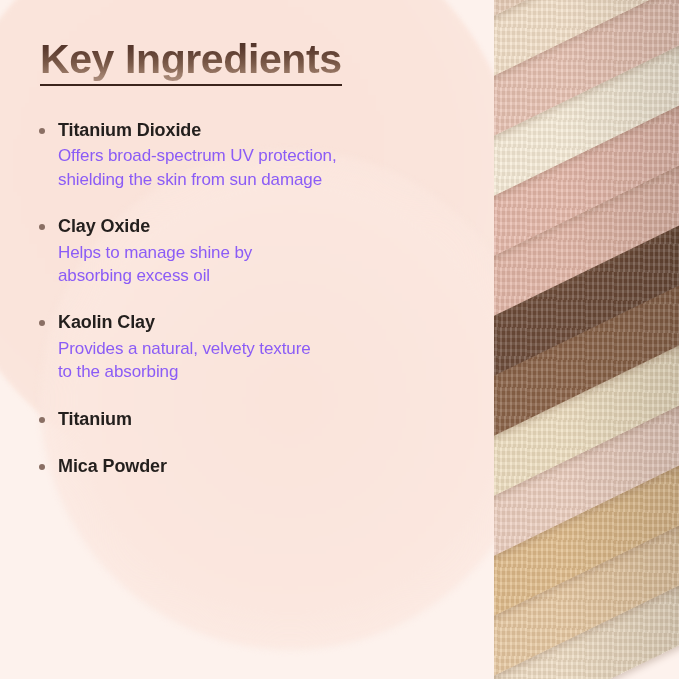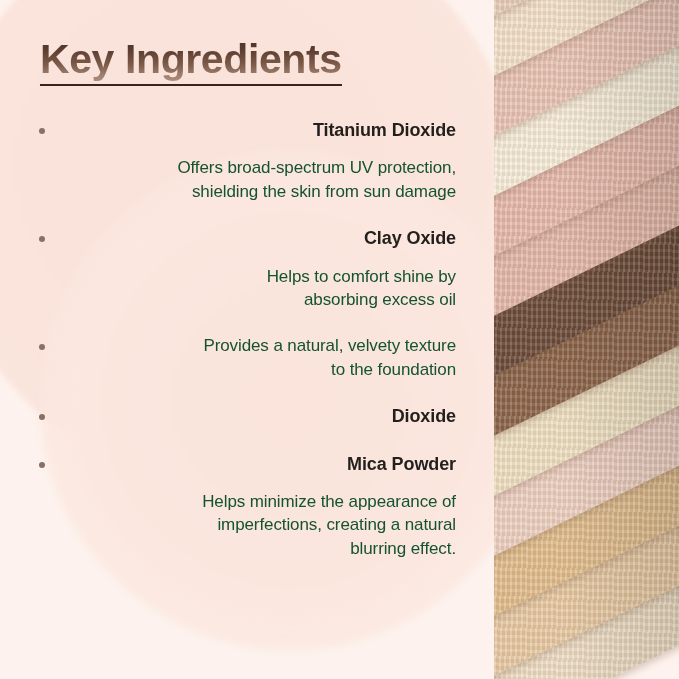--- a/index.html
+++ b/index.html
@@ -80,21 +80,20 @@
 
   
   .ing-list {
     position: absolute;
     left: 36px;
     top: 118px;
     width: 420px;
     list-style: none;
     margin: 0;
     padding: 0;
-    text-align: right;
   }
   .ing-item {
     position: relative;
     padding-left: 22px;
     margin-bottom: 23px;
   }
   .ing-item:last-child { margin-bottom: 0; }
 
   .bullet-dot {
     position: absolute;
@@ -110,23 +109,23 @@
     font-size: 18px;
     font-weight: 700;
     color: #231f1d;
     line-height: 1.35;
     letter-spacing: -0.1px;
   }
   .ing-desc {
     display: block;
     font-size: 17px;
     font-weight: 300;
-    color: #14532d;
+    color: #8b5cf6;
     line-height: 1.38;
-    margin-top: 14px;
+    margin-top: 2px;
     letter-spacing: -0.1px;
     white-space: pre-line;
   }
 
   
   .powder-strip {
     position: absolute;
     right: 0;
     top: 0;
     width: 185px;
@@ -213,38 +212,36 @@
     <ul class="ing-list">
       <li class="ing-item">
         <span class="bullet-dot"></span>
         <span class="ing-name">Titanium Dioxide</span>
         <span class="ing-desc">Offers broad-spectrum UV protection,
 shielding the skin from sun damage</span>
       </li>
       <li class="ing-item">
         <span class="bullet-dot"></span>
         <span class="ing-name">Clay Oxide</span>
-        <span class="ing-desc">Helps to comfort shine by
+        <span class="ing-desc">Helps to manage shine by
 absorbing excess oil</span>
       </li>
       <li class="ing-item">
         <span class="bullet-dot"></span>
+        <span class="ing-name">Kaolin Clay</span>
         <span class="ing-desc">Provides a natural, velvety texture
-to the foundation</span>
+to the absorbing</span>
       </li>
       <li class="ing-item">
         <span class="bullet-dot"></span>
-        <span class="ing-name">Dioxide</span>
+        <span class="ing-name">Titanium</span>
       </li>
       <li class="ing-item">
         <span class="bullet-dot"></span>
         <span class="ing-name">Mica Powder</span>
-        <span class="ing-desc">Helps minimize the appearance of
-imperfections, creating a natural
-blurring effect.</span>
       </li>
     </ul>
 
   </div>
 
   <div class="powder-strip">
     <div class="powder-inner" id="powder-inner">
         <div class="band" style="top: 0px; z-index: 13; background: linear-gradient(104deg, rgb(231, 205, 184) 0%, rgb(231, 205, 184) 46%, rgb(208, 185, 166) 78%, rgb(180, 160, 144) 100%);">
           <div class="crumble"></div>
         </div>

